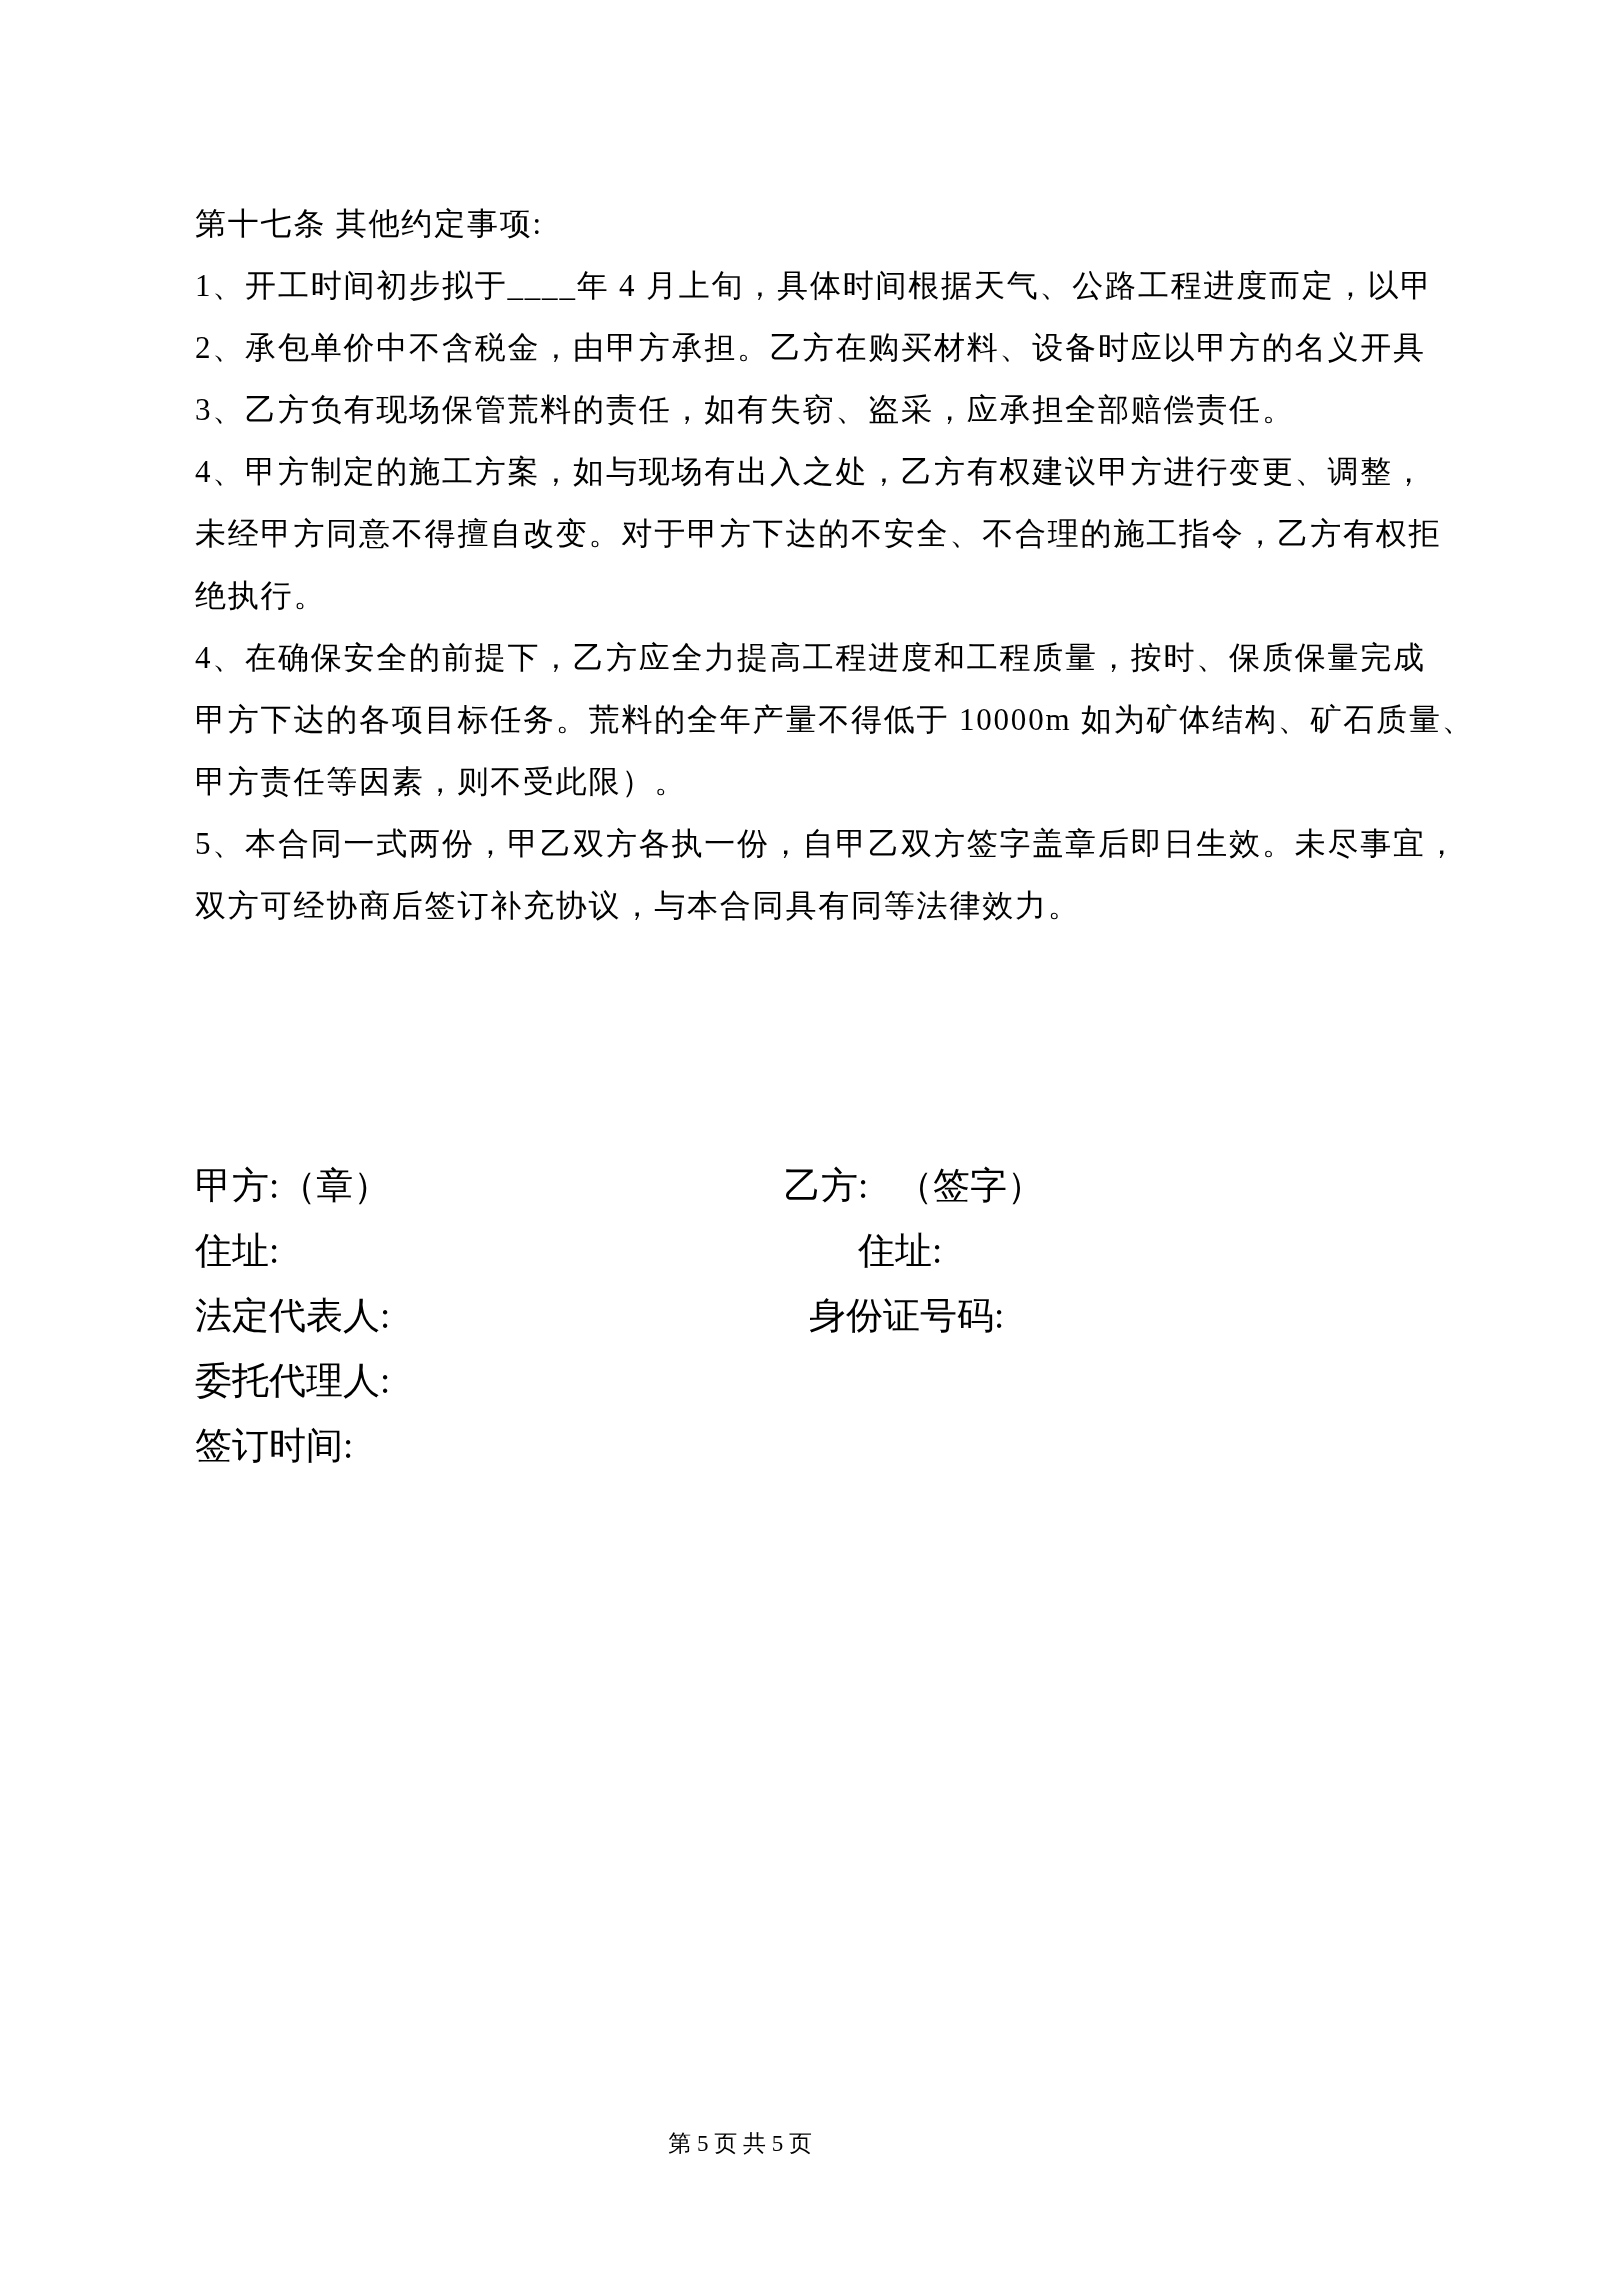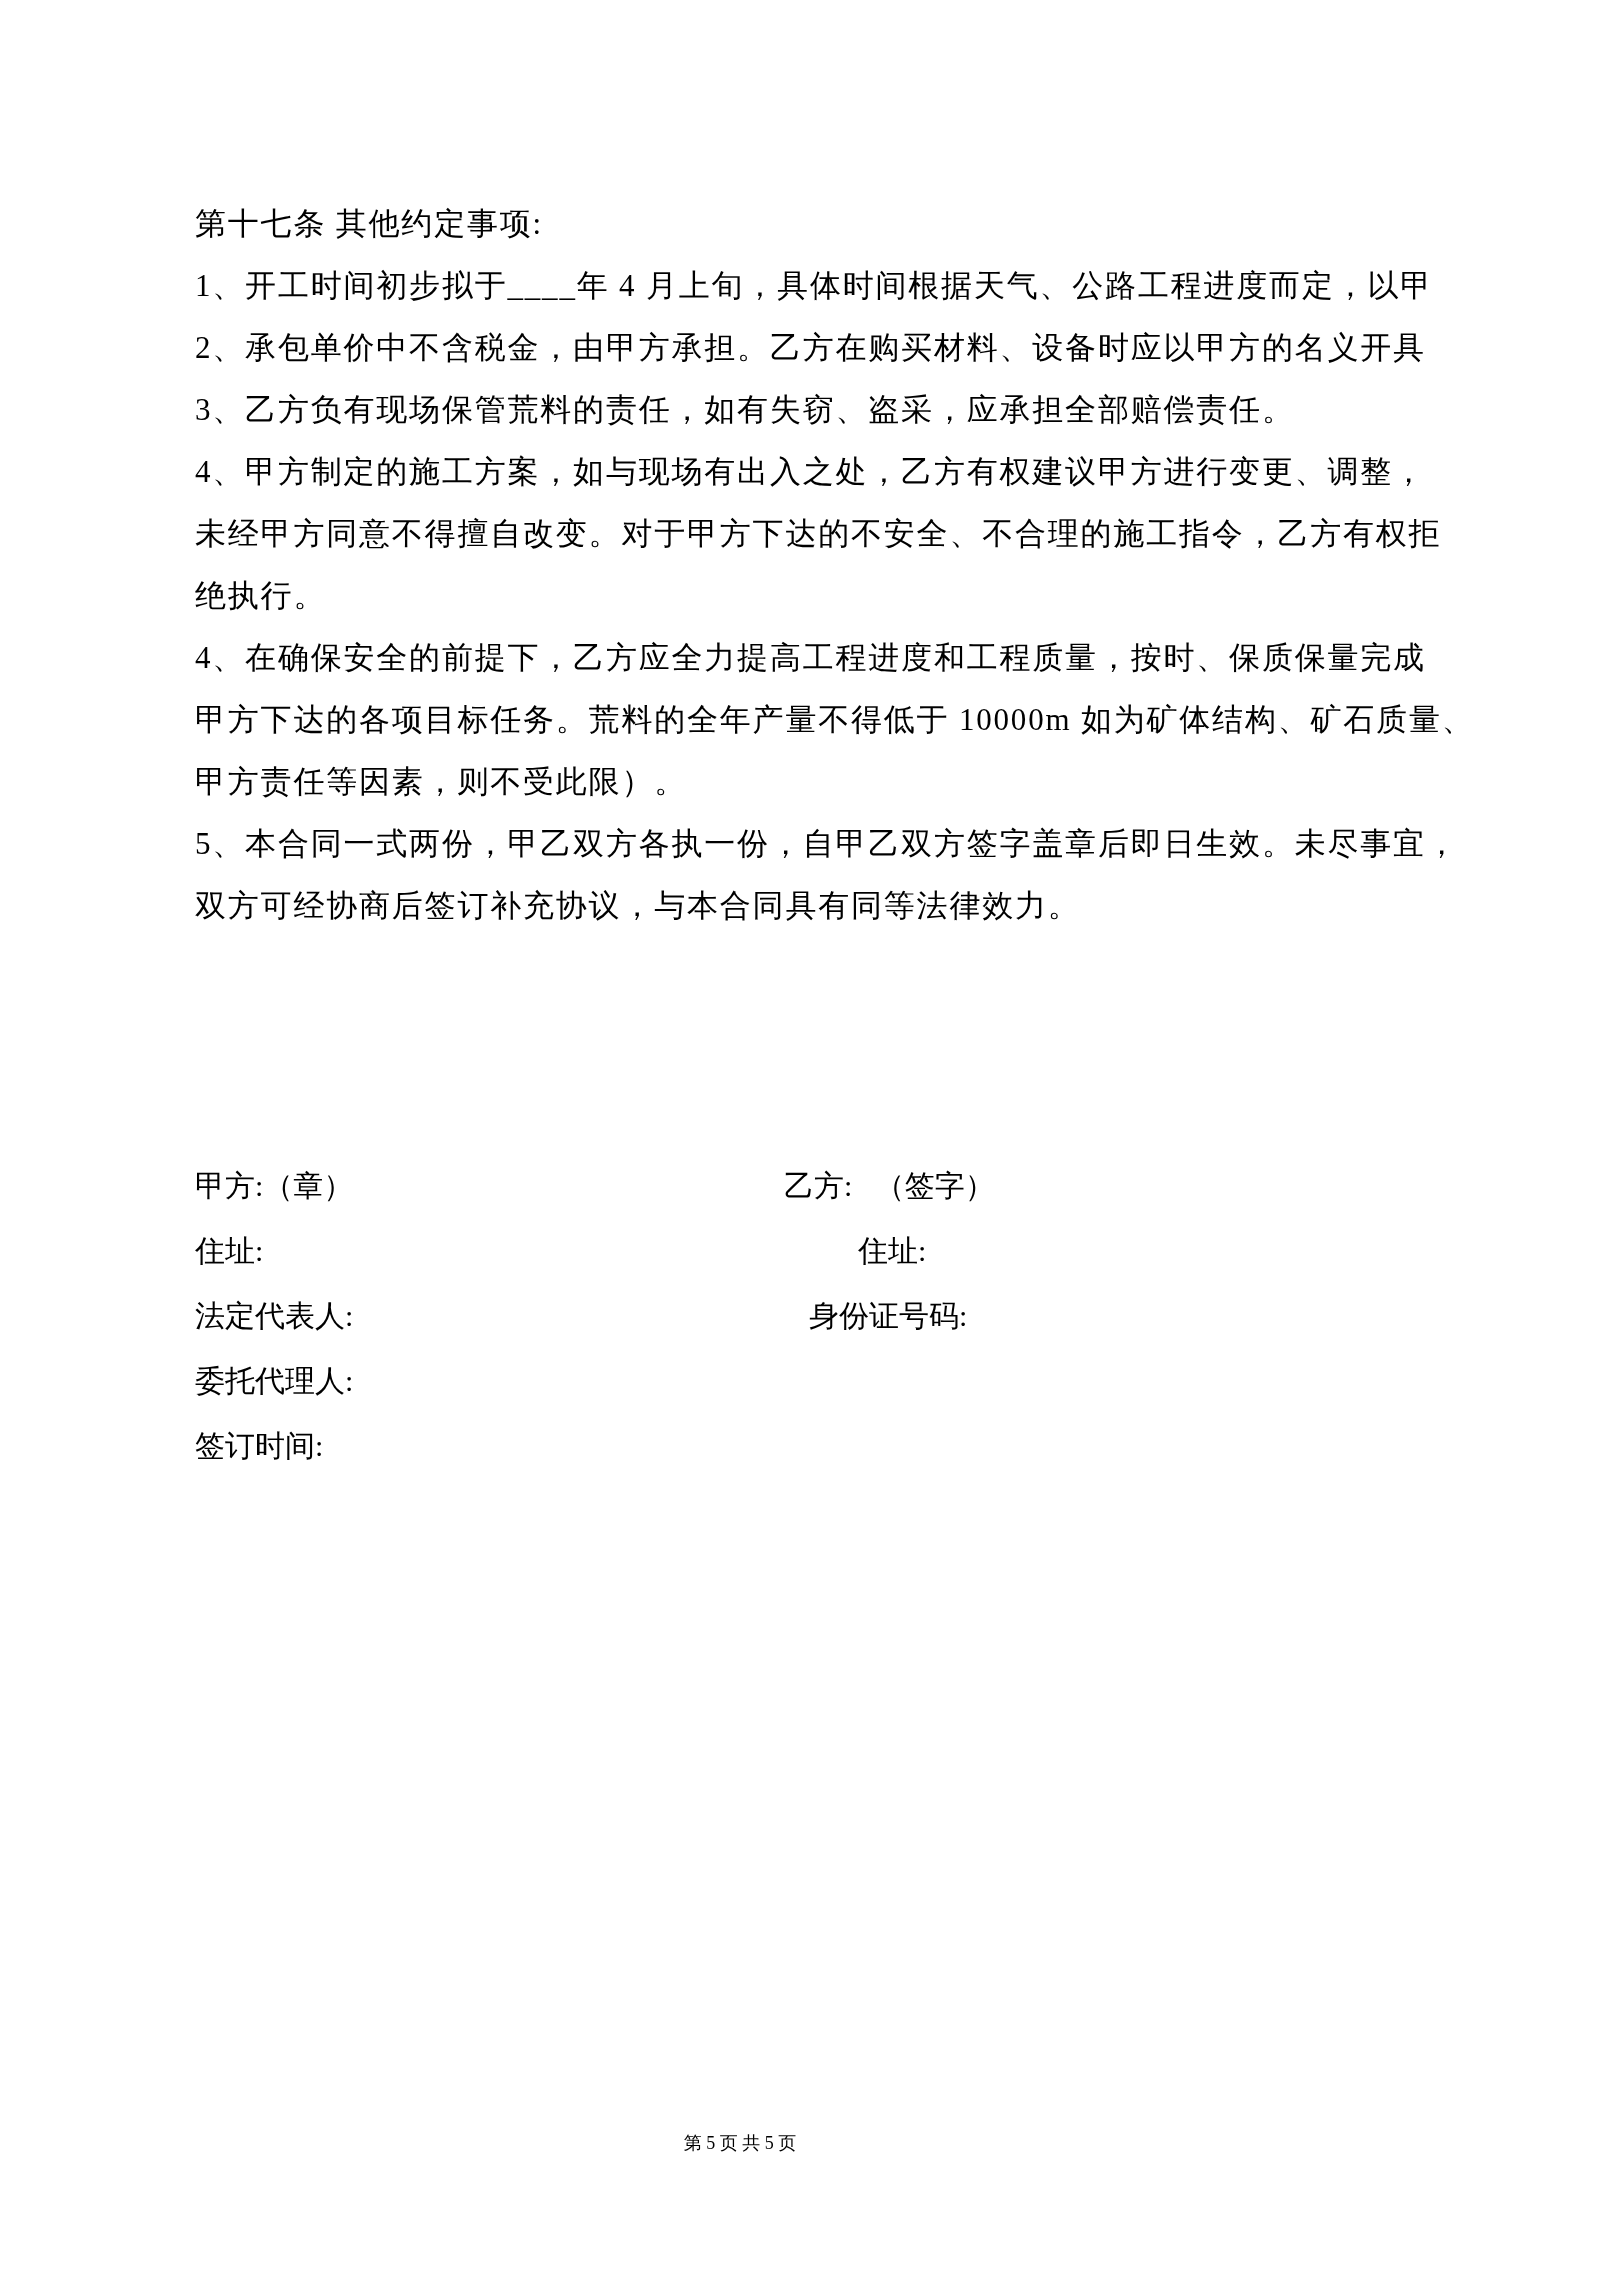--- a/index.html
+++ b/index.html
@@ -31,21 +31,21 @@
   }
   .signature {
     position: absolute;
     left: 195px;
     top: 1166px;
     width: 1246px;
   }
   .sig-row {
     position: relative;
     height: 65px;
-    font-size: 30px;
+    font-size: 37px;
     line-height: 40px;
   }
   .sig-left {
     position: absolute;
     left: 0;
     top: 0;
     white-space: pre;
   }
   .sig-right {
     position: absolute;
@@ -53,21 +53,21 @@
     white-space: pre;
   }
   .sig-right.r1 { left: 589px; }
   .sig-right.r2 { left: 663px; }
   .sig-right.r3 { left: 614px; }
   .footer {
     position: absolute;
     left: 50%;
     transform: translateX(-50%);
     top: 2128px;
-    font-size: 18px;
+    font-size: 23px;
     line-height: 31px;
     white-space: pre;
   }
 </style>
 </head>
 <body>
 
 <div class="page">
 
   <div class="content">

